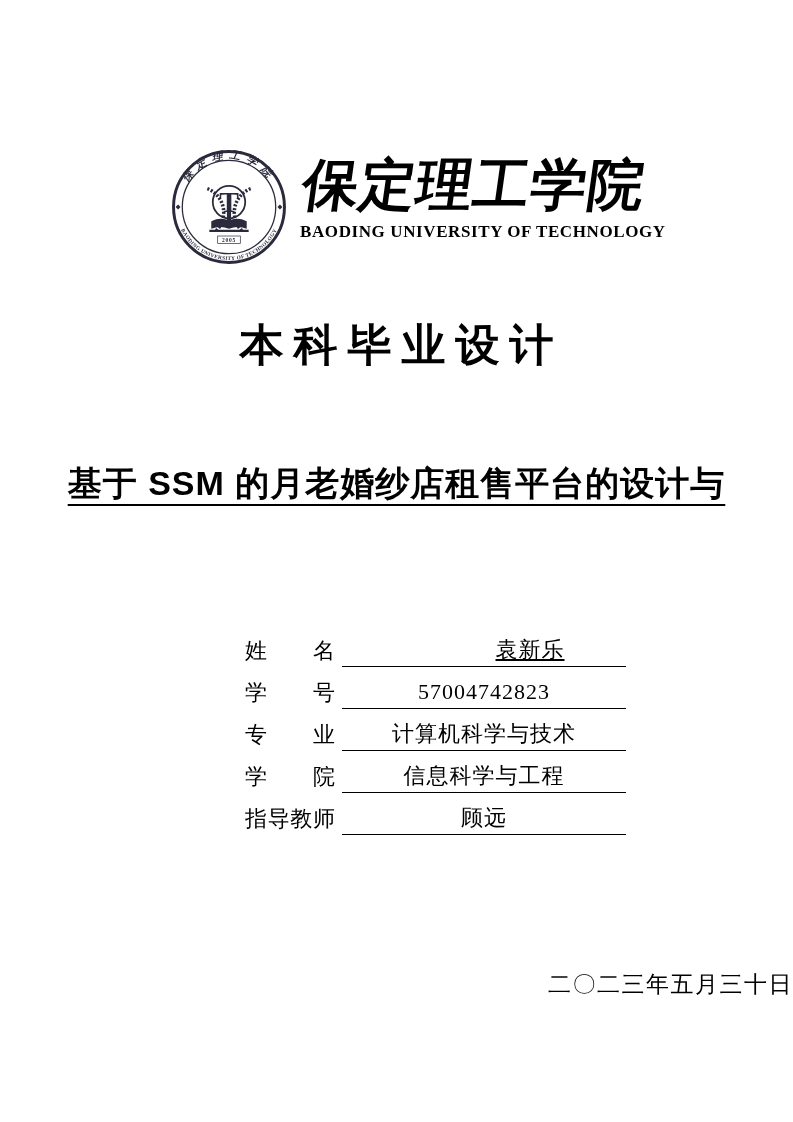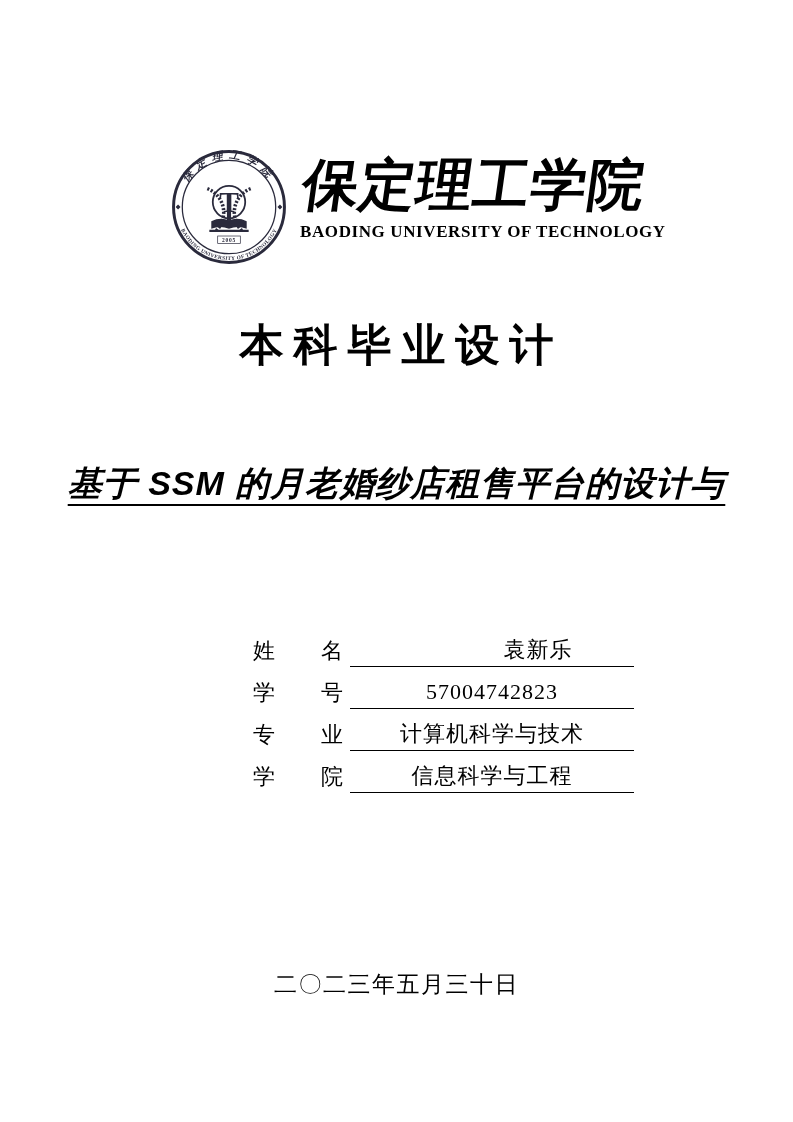--- a/index.html
+++ b/index.html
@@ -56,58 +56,56 @@
   }
 
   
   .title-block{
     position:absolute;top:452px;left:40px;right:40px;
     text-align:center;
     font-family:"Liberation Sans", sans-serif;
     font-weight:bold;
     font-size:34px;line-height:62px;
     letter-spacing:1px;
-    font-style:italic;
   }
   .title-line{
     text-decoration:underline;
     text-decoration-thickness:2px;
     text-underline-offset:9px;
   }
 
   
   .fields{position:absolute;top:634px;left:245px;width:382px;}
   .field-row{
     display:flex;align-items:flex-end;
     margin-bottom:9px;
   }
   .field-label{
     width:90px;height:33px;
     font-size:22px;line-height:33px;
     text-align:justify;text-align-last:justify;
     flex:0 0 auto;
-    margin-left:8px;
   }
   .field-line{
     flex:0 0 auto;
     width:284px;height:33px;
     margin-left:7px;
     border-bottom:1.6px solid #000;
     text-align:center;
     font-size:22px;line-height:31px;
     letter-spacing:1px;
   }
   .field-row:first-child .field-value-text{
-    display:inline-block;transform:translateX(46px);
+    display:inline-block;transform:translateX(46px);text-decoration:underline;
   }
 
   
   .date-line{
     position:absolute;top:970px;left:0;right:0;
-    text-align:center;
+    text-align:right;
     font-size:23px;line-height:30px;
     letter-spacing:1.5px;
   }
 </style>
 </head>
 <body>
 
 <div class="page">
 
   <div class="header">
@@ -168,17 +166,21 @@
       <span class="field-line"><span class="field-value-text">57004742823</span></span>
     </div>
     <div class="field-row">
       <span class="field-label">专业</span>
       <span class="field-line"><span class="field-value-text">计算机科学与技术</span></span>
     </div>
     <div class="field-row">
       <span class="field-label">学院</span>
       <span class="field-line"><span class="field-value-text">信息科学与工程</span></span>
     </div>
+    <div class="field-row">
+      <span class="field-label">指导教师</span>
+      <span class="field-line"><span class="field-value-text">顾远</span></span>
+    </div>
   </div>
 
   <div class="date-line">二〇二三年五月三十日</div>
 
 </div>
 
 </body></html>

